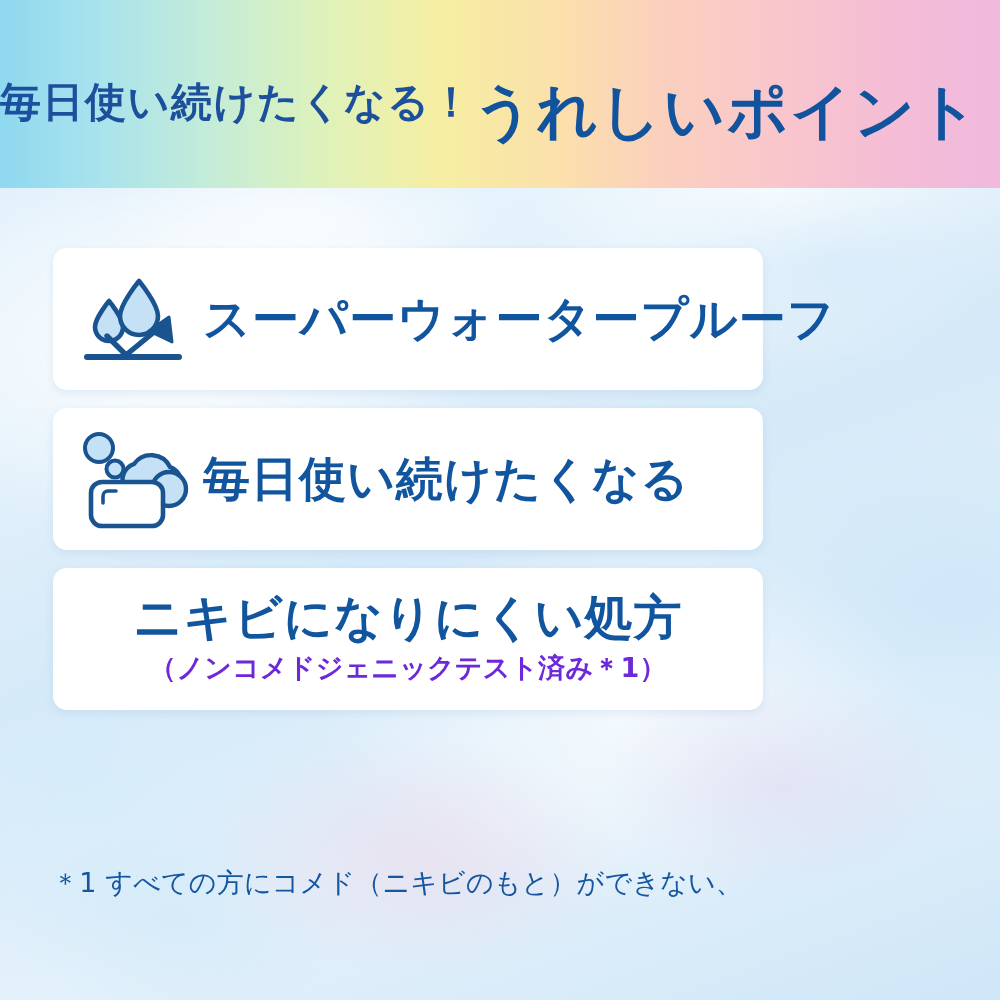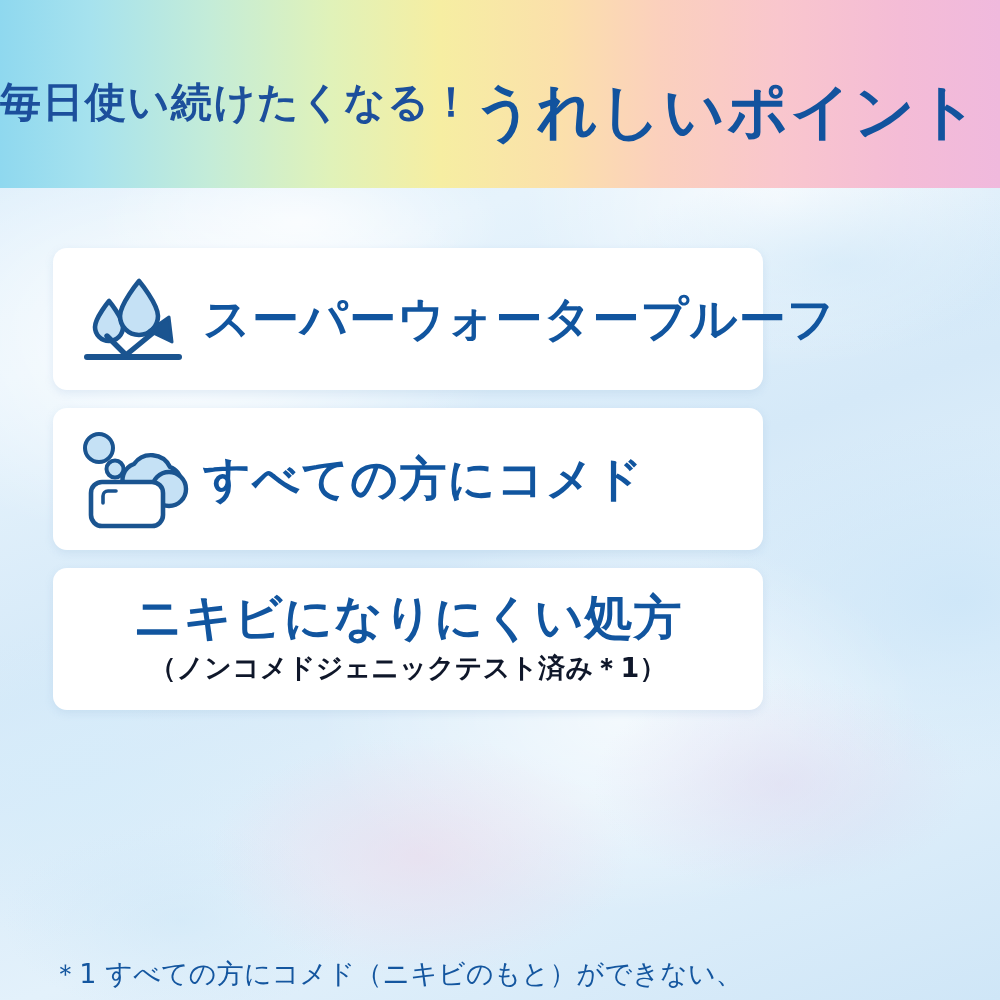--- a/index.html
+++ b/index.html
@@ -148,39 +148,39 @@
     width: 100%; height: 100%;
     display: flex;
     flex-direction: column;
     align-items: center;
     justify-content: center;
   }
   .card-center .card-label {
     font-size: 48px;
   }
   .card-sub {
-    color: #0f172a;
+    color: #6d28d9;
     font-size: 27px;
     font-weight: 700;
     letter-spacing: 0.2px;
     margin-top: 7px;
     white-space: nowrap;
     text-align: right;
   }
   .sup-mark {
     font-size: 0.56em;
     vertical-align: super;
     letter-spacing: 0;
   }
 
   
   .footnote {
     position: absolute;
     left: 52px;
-    top: 953px;
+    top: 862px;
     width: 900px;
     color: #14569f;
     font-size: 27px;
     font-weight: 400;
     line-height: 1.52;
     letter-spacing: 0.2px;
   }
   .footnote-line2 {
     padding-left: 42px;
   }
@@ -233,21 +233,21 @@
                    a21 21 0 0 1 36 3
                    a16 16 0 0 1 1 30
                    L52 72 Z" fill="#c5e1f5" stroke="#1a5490" stroke-width="4.4" stroke-linejoin="round"></path>
           <circle cx="96" cy="62" r="17" fill="#c5e1f5" stroke="#1a5490" stroke-width="4.4"></circle>
 
           <rect x="18" y="55" width="72" height="44" rx="11" ry="11" fill="#ffffff" stroke="#1a5490" stroke-width="4.6"></rect>
 
           <path d="M30 76 L30 69 a5 5 0 0 1 5-5 L43 64" fill="none" stroke="#1a5490" stroke-width="3.6" stroke-linecap="round"></path>
         </svg>
       </div>
-      <div class="card-label">すべての方にコメド</div>
+      <div class="card-label">毎日使い続けたくなる</div>
     </div>
   </div>
 
   <div class="card" id="card-3">
     <div class="card-center">
       <div class="card-label">ニキビになりにくい処方</div>
       <div class="card-sub">（ノンコメドジェニックテスト済み＊1）</div>
     </div>
   </div>
 

